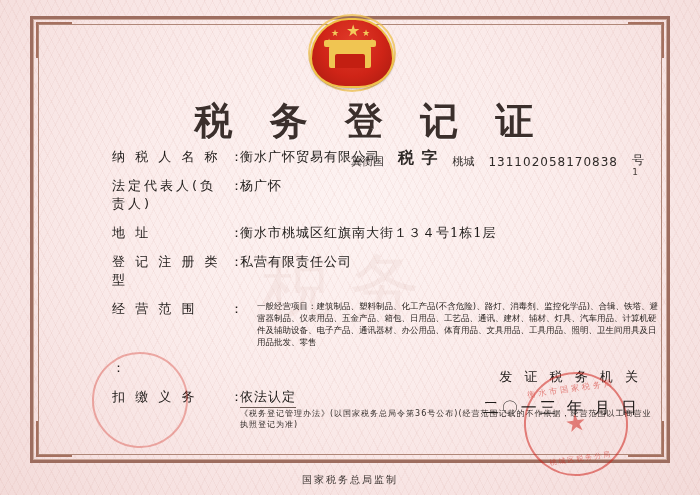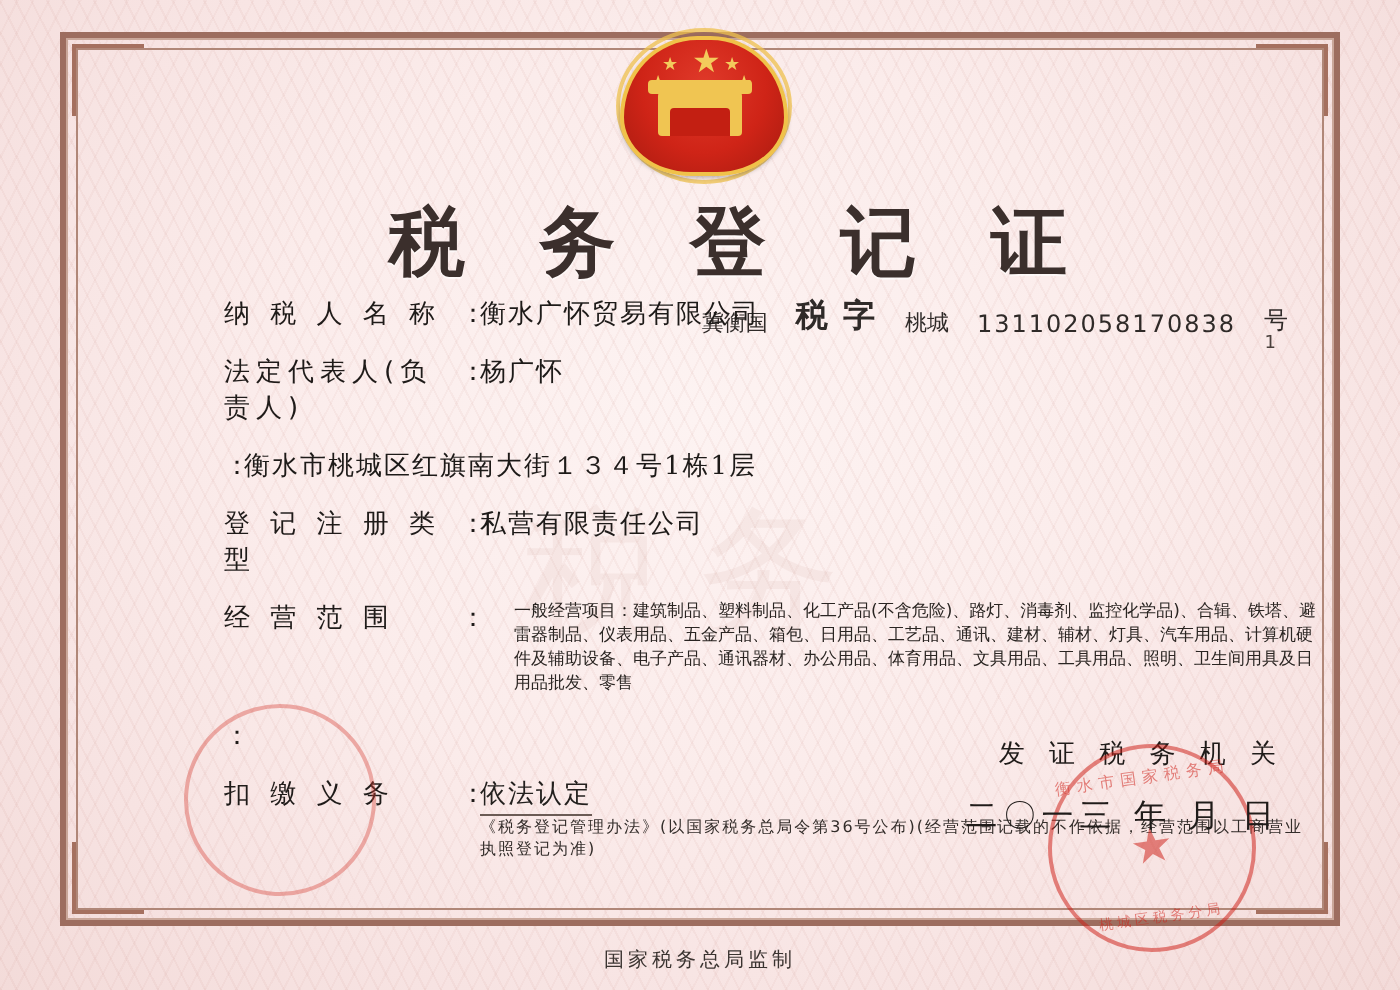--- a/index.html
+++ b/index.html
@@ -240,20 +240,21 @@
       <span class="value hand">衡水广怀贸易有限公司</span>
     </div>
 
     <div class="row">
       <span class="label">法定代表人(负责人)</span>
       <span class="colon">：</span>
       <span class="value hand">杨广怀</span>
     </div>
 
     <div class="row">
+      <span class="label">地          址</span>
       <span class="colon">：</span>
       <span class="value hand">衡水市桃城区红旗南大街１３４号1栋1层</span>
     </div>
 
     <div class="row">
       <span class="label">登 记 注 册 类 型</span>
       <span class="colon">：</span>
       <span class="value hand">私营有限责任公司</span>
     </div>
 

